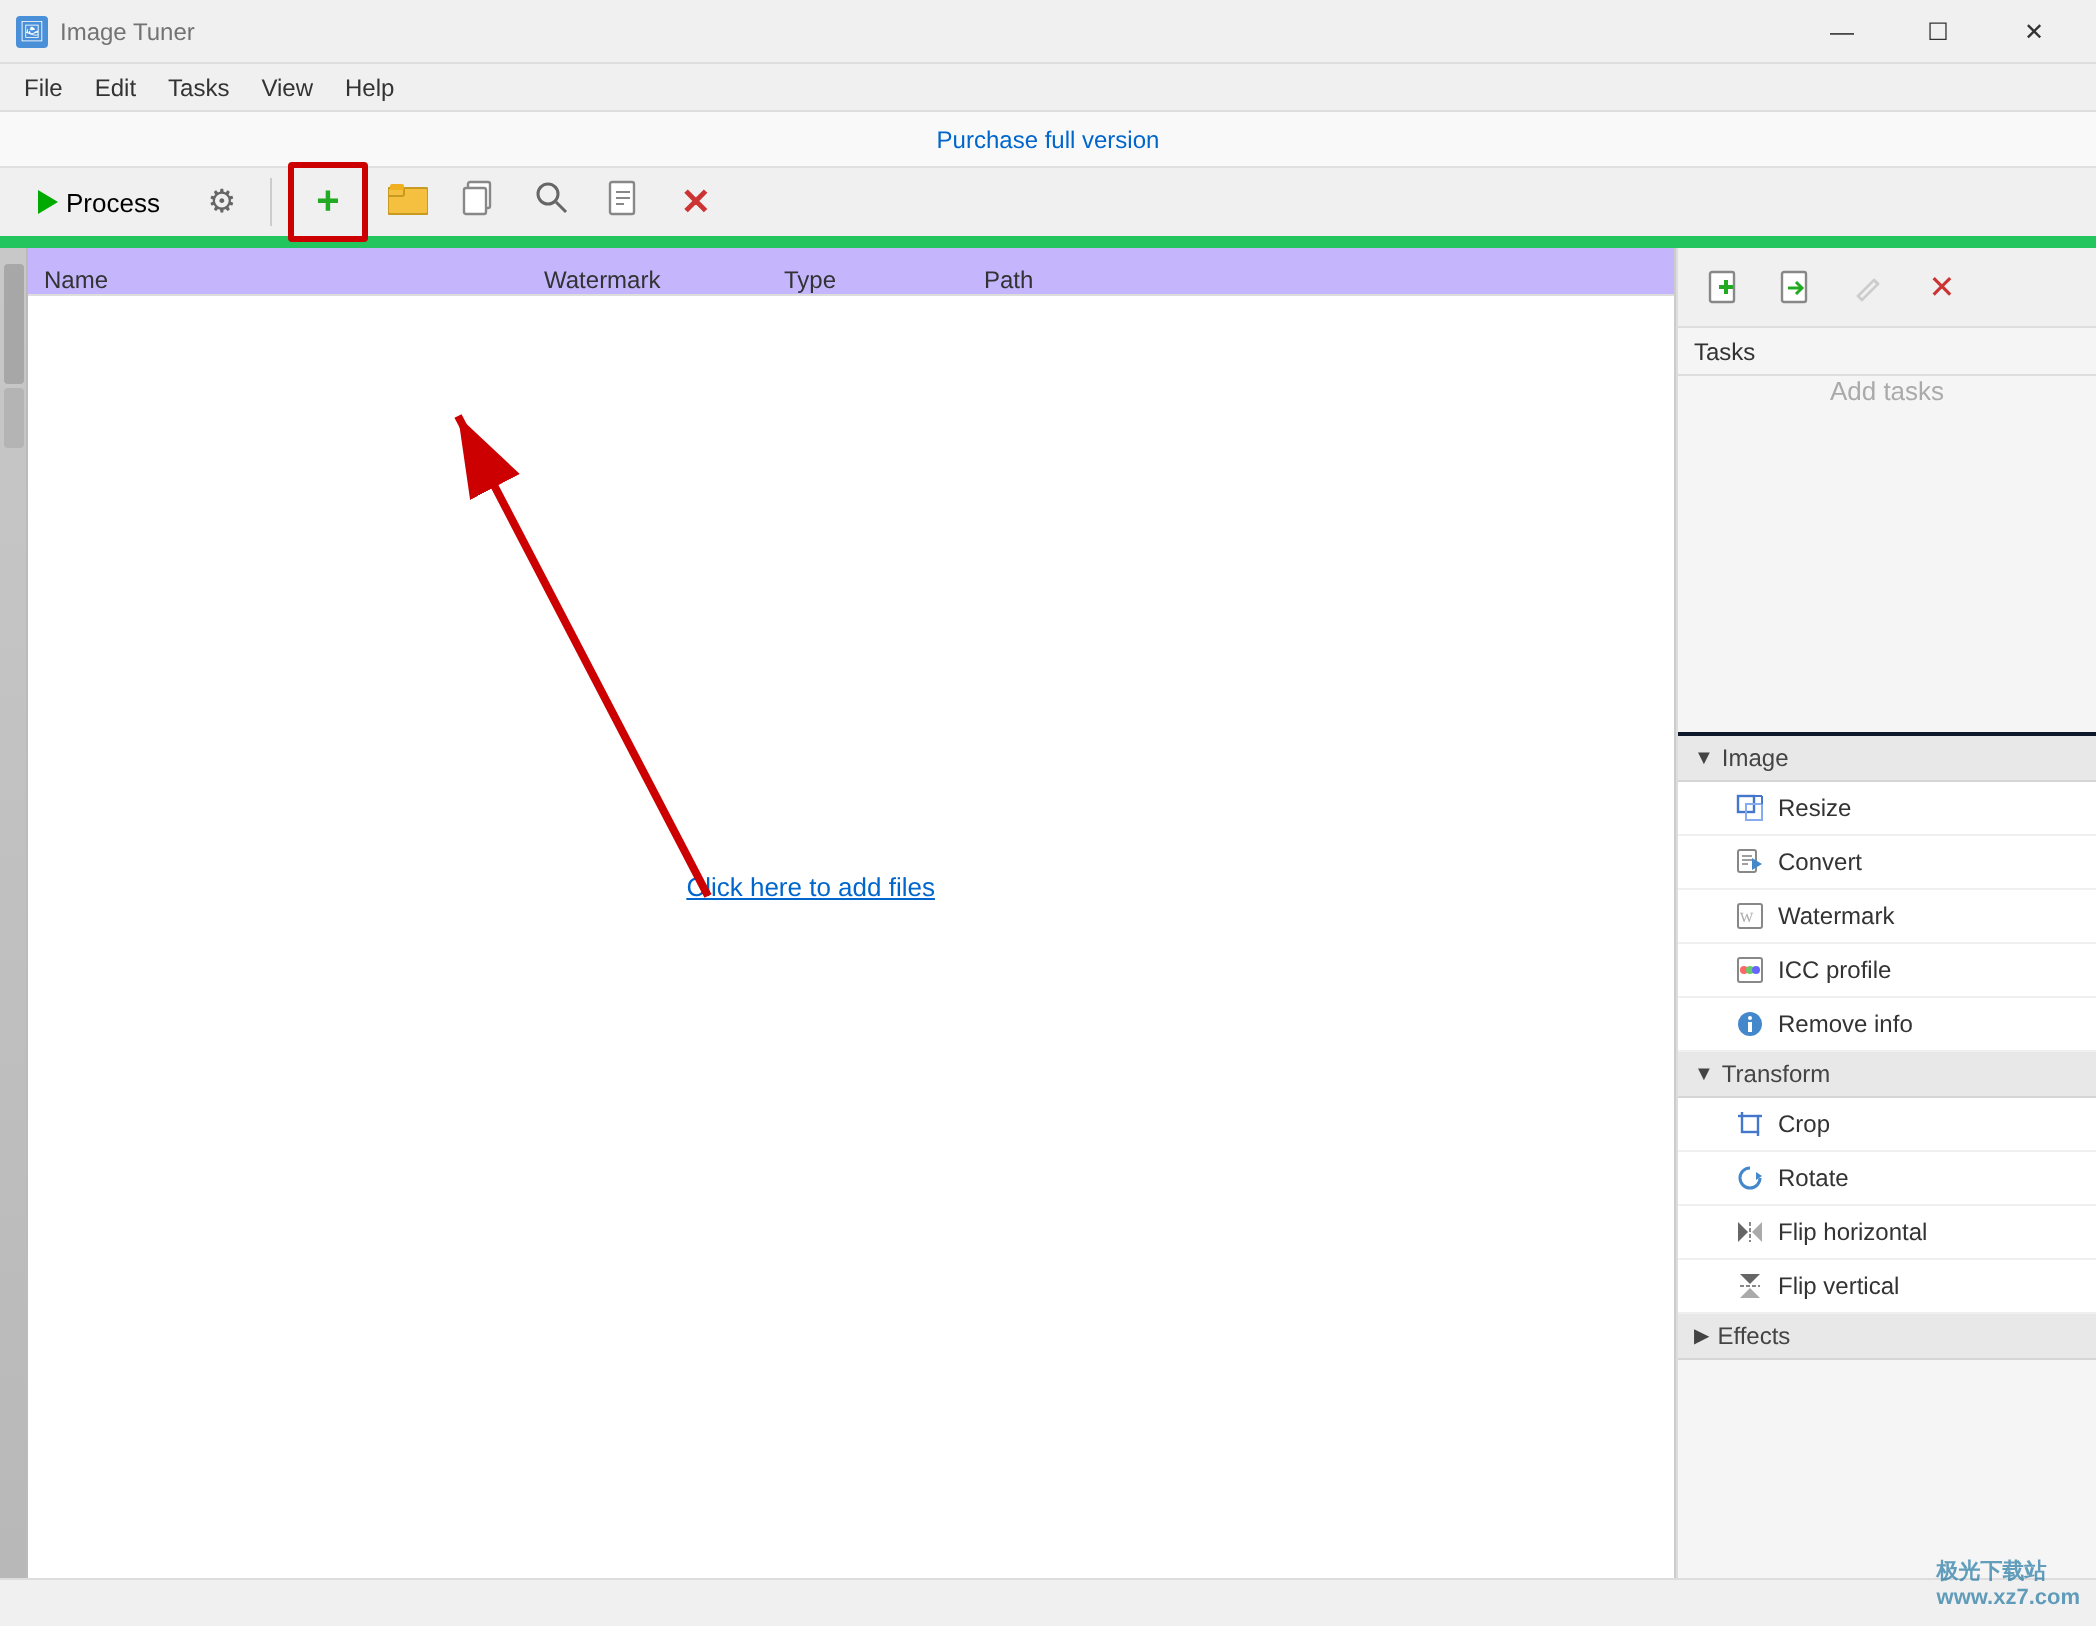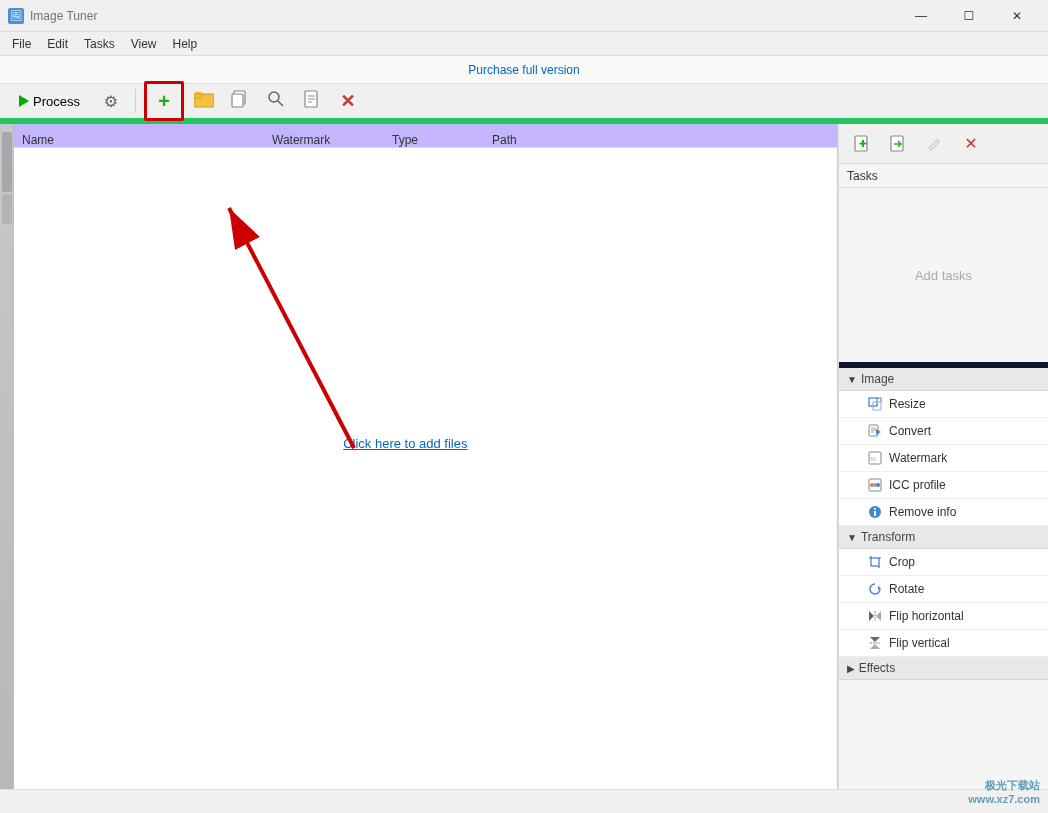--- a/index.html
+++ b/index.html
@@ -210,23 +210,23 @@
       align-items: center;
       padding: 0 8px;
       border-bottom: 1px solid #ddd;
       font-size: 12px; font-weight: 500; color: #333;
     }
 
     
     .add-tasks-area {
       flex: 0 0 180px;
       display: flex;
-      align-items: center;
+      align-items: flex-start;
       justify-content: center;
-      border-bottom: 6px solid #0f172a;
+      border-bottom: 2px solid #0f172a;
       color: #aaa;
       font-size: 13px;
     }
 
     
     .task-list {
       overflow-y: auto;
       flex: 1;
     }
     .task-category {
@@ -559,16 +559,16 @@
       </div>
 
     </div>
   </div>
 </div>
 
 <div class="status-bar">
   <span></span>
 </div>
 
-<div class="watermark" style="text-align:right; font-size:11px; color:rgba(0,100,150,0.6); font-weight:bold;">
+<div class="watermark" style="font-size:11px; color:rgba(0,100,150,0.6); font-weight:bold;">
   <div>极光下载站</div>
   <div>www.xz7.com</div>
 </div>
 
 </body></html>

